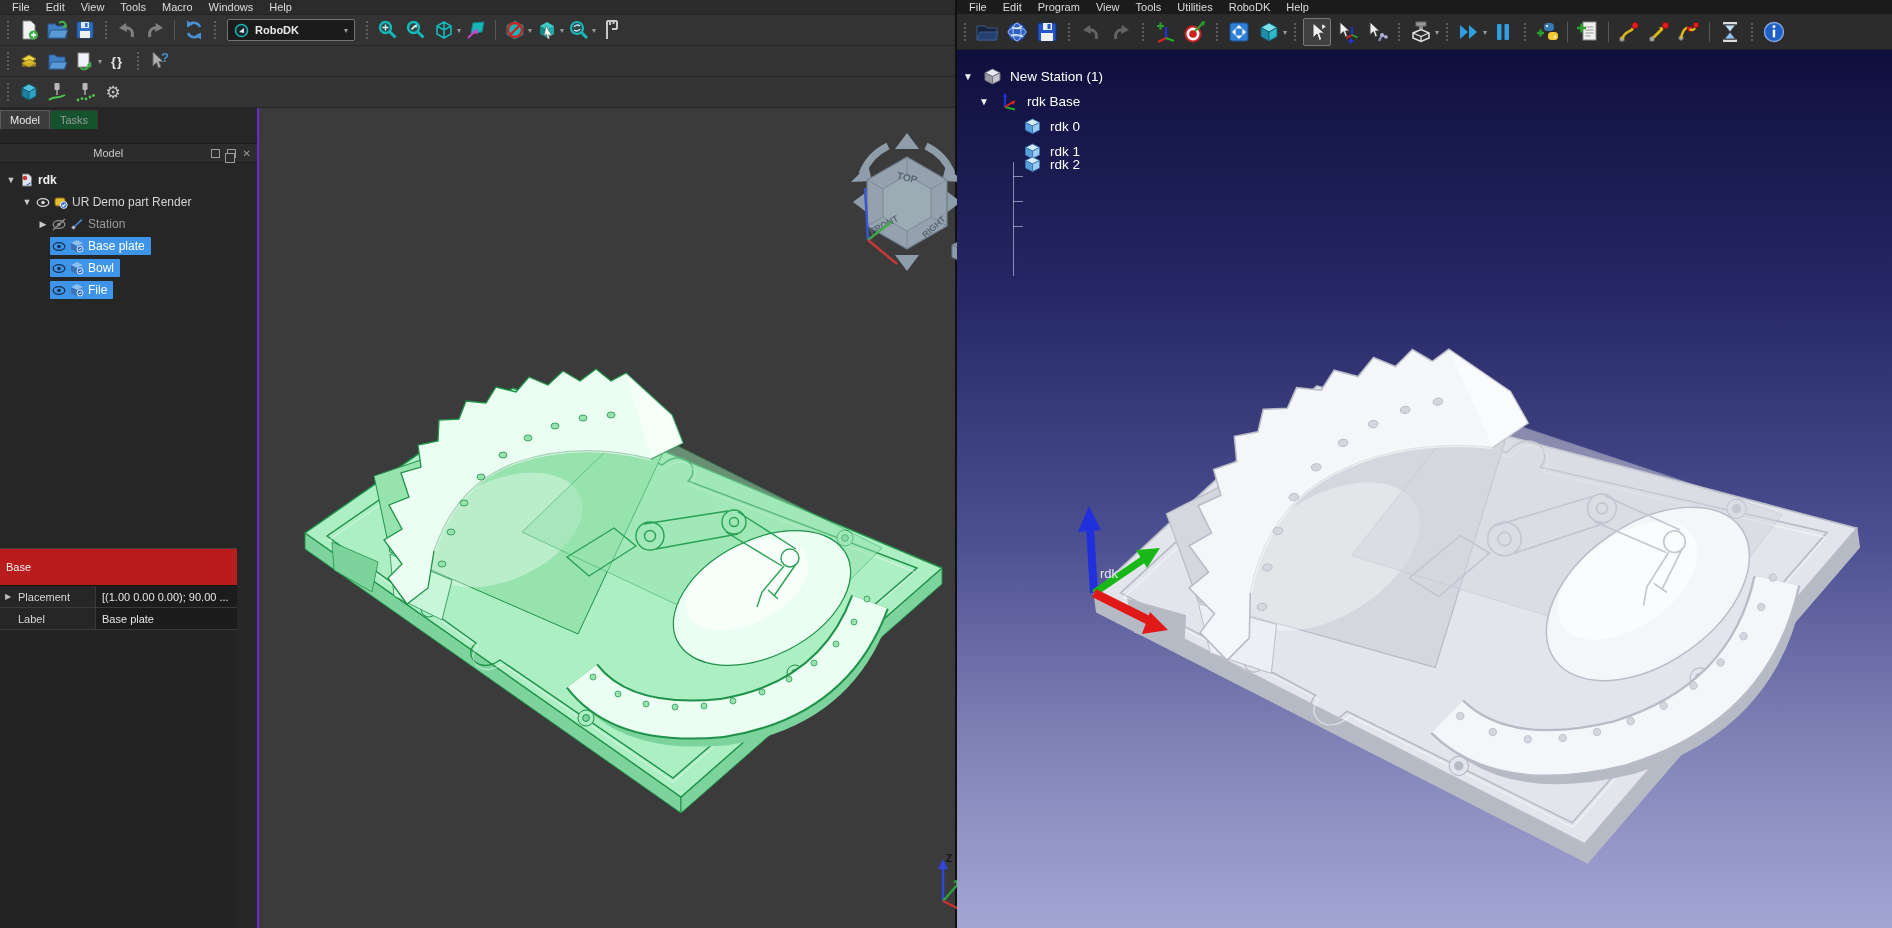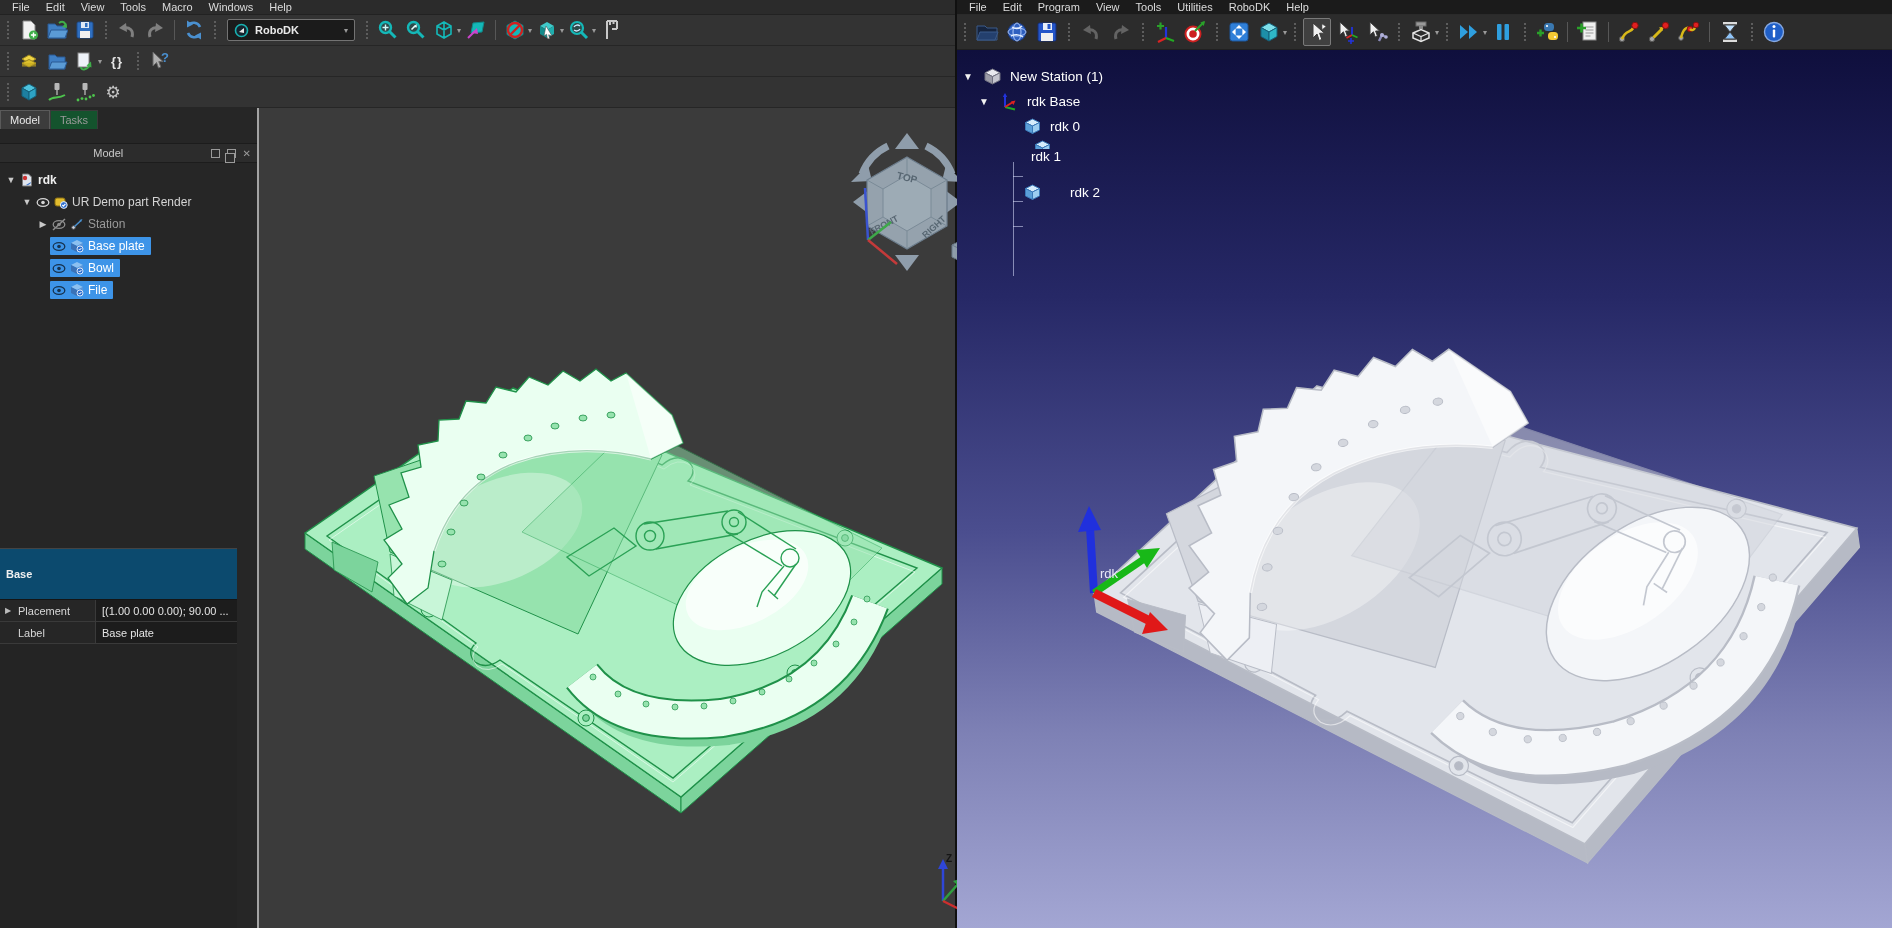--- a/index.html
+++ b/index.html
@@ -20,21 +20,21 @@
             background-image:radial-gradient(#5d5d5d 1px, transparent 1.1px);
             background-size:4px 4px; background-position:1px 1px; }
   .sep { width:1px; height:20px; background:#575757; margin:0 4px; }
   .wb-combo { display:flex; align-items:center; gap:6px; width:128px; height:22px; background:#1b1b1b;
               border:1px solid #737373; border-radius:2px; padding:0 6px; margin:0 4px; }
   .wb-combo .wb-label { color:#eaeaea; font-size:11px; font-weight:bold; flex:1; }
   .braces { color:#e8e8e8; font-size:13px; font-weight:bold; letter-spacing:1px; }
   .gear-glyph { color:#c4c4c4; font-size:17px; line-height:1; }
 
   .fc-body { position:absolute; left:0; top:108px; width:955px; height:820px; display:flex; }
-  .fc-dock { width:267px; height:820px; background:#262626; border-right:2px solid #a3a3a3; position:relative; }
+  .fc-dock { width:267px; height:820px; background:#262626; border-right:2px solid #6d28d9; position:relative; }
   .fc-tabs { display:flex; padding:2px 0 0 0; }
   .tab { font-size:11px; padding:3px 9px; border:1px solid #3a3a3a; border-bottom:none; background:#14532d; color:#9a9a9a; }
   .tab.active { background:#3c3c3c; color:#e9e9e9; border-color:#5a5a5a; }
   .dock-header { margin-top:14px; height:20px; display:flex; align-items:center; background:#2c2c2c; border-top:1px solid #1c1c1c; border-bottom:1px solid #1c1c1c; padding:0 6px; }
   .dock-title { flex:1; text-align:center; color:#c9c9c9; font-size:11px; }
   .dh-btns { display:flex; align-items:center; gap:7px; }
   .dh-sq { width:9px; height:9px; border:1px solid #9a9a9a; }
   .dh-sq2 { width:9px; height:9px; border:1px solid #9a9a9a; position:relative; }
   .dh-sq2::after { content:""; position:absolute; left:-3px; top:3px; width:8px; height:8px; border:1px solid #9a9a9a; background:#2c2c2c; }
   .dh-x { color:#9a9a9a; font-size:10px; line-height:9px; }
@@ -42,21 +42,21 @@
   .fc-tree { padding-top:6px; font-size:12px; color:#d4d4d4; }
   .trow { display:flex; align-items:center; height:22px; }
   .tw { width:14px; text-align:center; color:#c9c9c9; font-size:9px; flex:none; }
   .rowc { display:flex; align-items:center; gap:4px; padding:2px 6px 2px 2px; border-radius:1px; }
   .rowc.sel { background:#3d94e8; color:#ffffff; }
   .tl { white-space:nowrap; }
   .tl.bold { font-weight:bold; color:#f0f0f0; }
   .tl.dim { color:#9a9a9a; }
 
   .fc-props { position:absolute; left:0; top:440px; width:237px; font-size:11px; }
-  .prop-group { background:#0c4a6e; color:#f0f0f0; font-weight:bold; padding:19px 6px; border-top:1px solid #444; border-bottom:1px solid #151515; }
+  .prop-group { background:#b91c1c; color:#f0f0f0; font-weight:normal; padding:12px 6px; border-top:1px solid #444; border-bottom:1px solid #151515; }
   .prop-row { display:grid; grid-template-columns:16px 80px 1fr; height:22px; border-bottom:1px solid #3a3a3a; }
   .prop-caret { background:#262626; color:#bbb; font-size:8px; display:flex; align-items:center; justify-content:center; }
   .prop-name { background:#262626; color:#d8d8d8; display:flex; align-items:center; padding-left:2px; border-right:1px solid #3a3a3a;text-align:center; }
   .prop-value { background:#1c1c1c; color:#e4e4e4; display:flex; align-items:center; padding-left:6px; white-space:nowrap; overflow:hidden; }
   .fc-props-bottom { height:314px; background:#242424; }
 
   .fc-viewport { position:relative; width:718px; height:820px; background:#3b3b3b; }
   .fc-viewport > svg { position:absolute; left:0; top:0; }
 
   
@@ -777,29 +777,29 @@
           <span class="rd-lbl">rdk Base</span>
         </div>
         <div class="rd-row" style="left:66px; top:50px;">
           <svg width="19" height="19">
               <polygon points="9.5,2 16.5,5.5 9.5,9 2.5,5.5" fill="#d6ecfb" stroke="#3a78b8"></polygon>
               <polygon points="2.5,5.5 9.5,9 9.5,16.5 2.5,13" fill="#5b9fd8" stroke="#3a78b8"></polygon>
               <polygon points="16.5,5.5 16.5,13 9.5,16.5 9.5,9" fill="#9ccdf0" stroke="#3a78b8"></polygon>
             </svg>
           <span class="rd-lbl">rdk 0</span>
         </div>
-        <div class="rd-row" style="left:66px; top:75px;flex-direction:column;">
+        <div class="rd-row" style="left:66px; top:75px;">
           <svg width="19" height="19">
               <polygon points="9.5,2 16.5,5.5 9.5,9 2.5,5.5" fill="#d6ecfb" stroke="#3a78b8"></polygon>
               <polygon points="2.5,5.5 9.5,9 9.5,16.5 2.5,13" fill="#5b9fd8" stroke="#3a78b8"></polygon>
               <polygon points="16.5,5.5 16.5,13 9.5,16.5 9.5,9" fill="#9ccdf0" stroke="#3a78b8"></polygon>
             </svg>
           <span class="rd-lbl">rdk 1</span>
         </div>
-        <div class="rd-row" style="left:66px; top:116px;gap:20px;">
+        <div class="rd-row" style="left:66px; top:88px;">
           <svg width="19" height="19">
               <polygon points="9.5,2 16.5,5.5 9.5,9 2.5,5.5" fill="#d6ecfb" stroke="#3a78b8"></polygon>
               <polygon points="2.5,5.5 9.5,9 9.5,16.5 2.5,13" fill="#5b9fd8" stroke="#3a78b8"></polygon>
               <polygon points="16.5,5.5 16.5,13 9.5,16.5 9.5,9" fill="#9ccdf0" stroke="#3a78b8"></polygon>
             </svg>
           <span class="rd-lbl">rdk 2</span>
         </div>
       </div>
     </div>
   </div>

